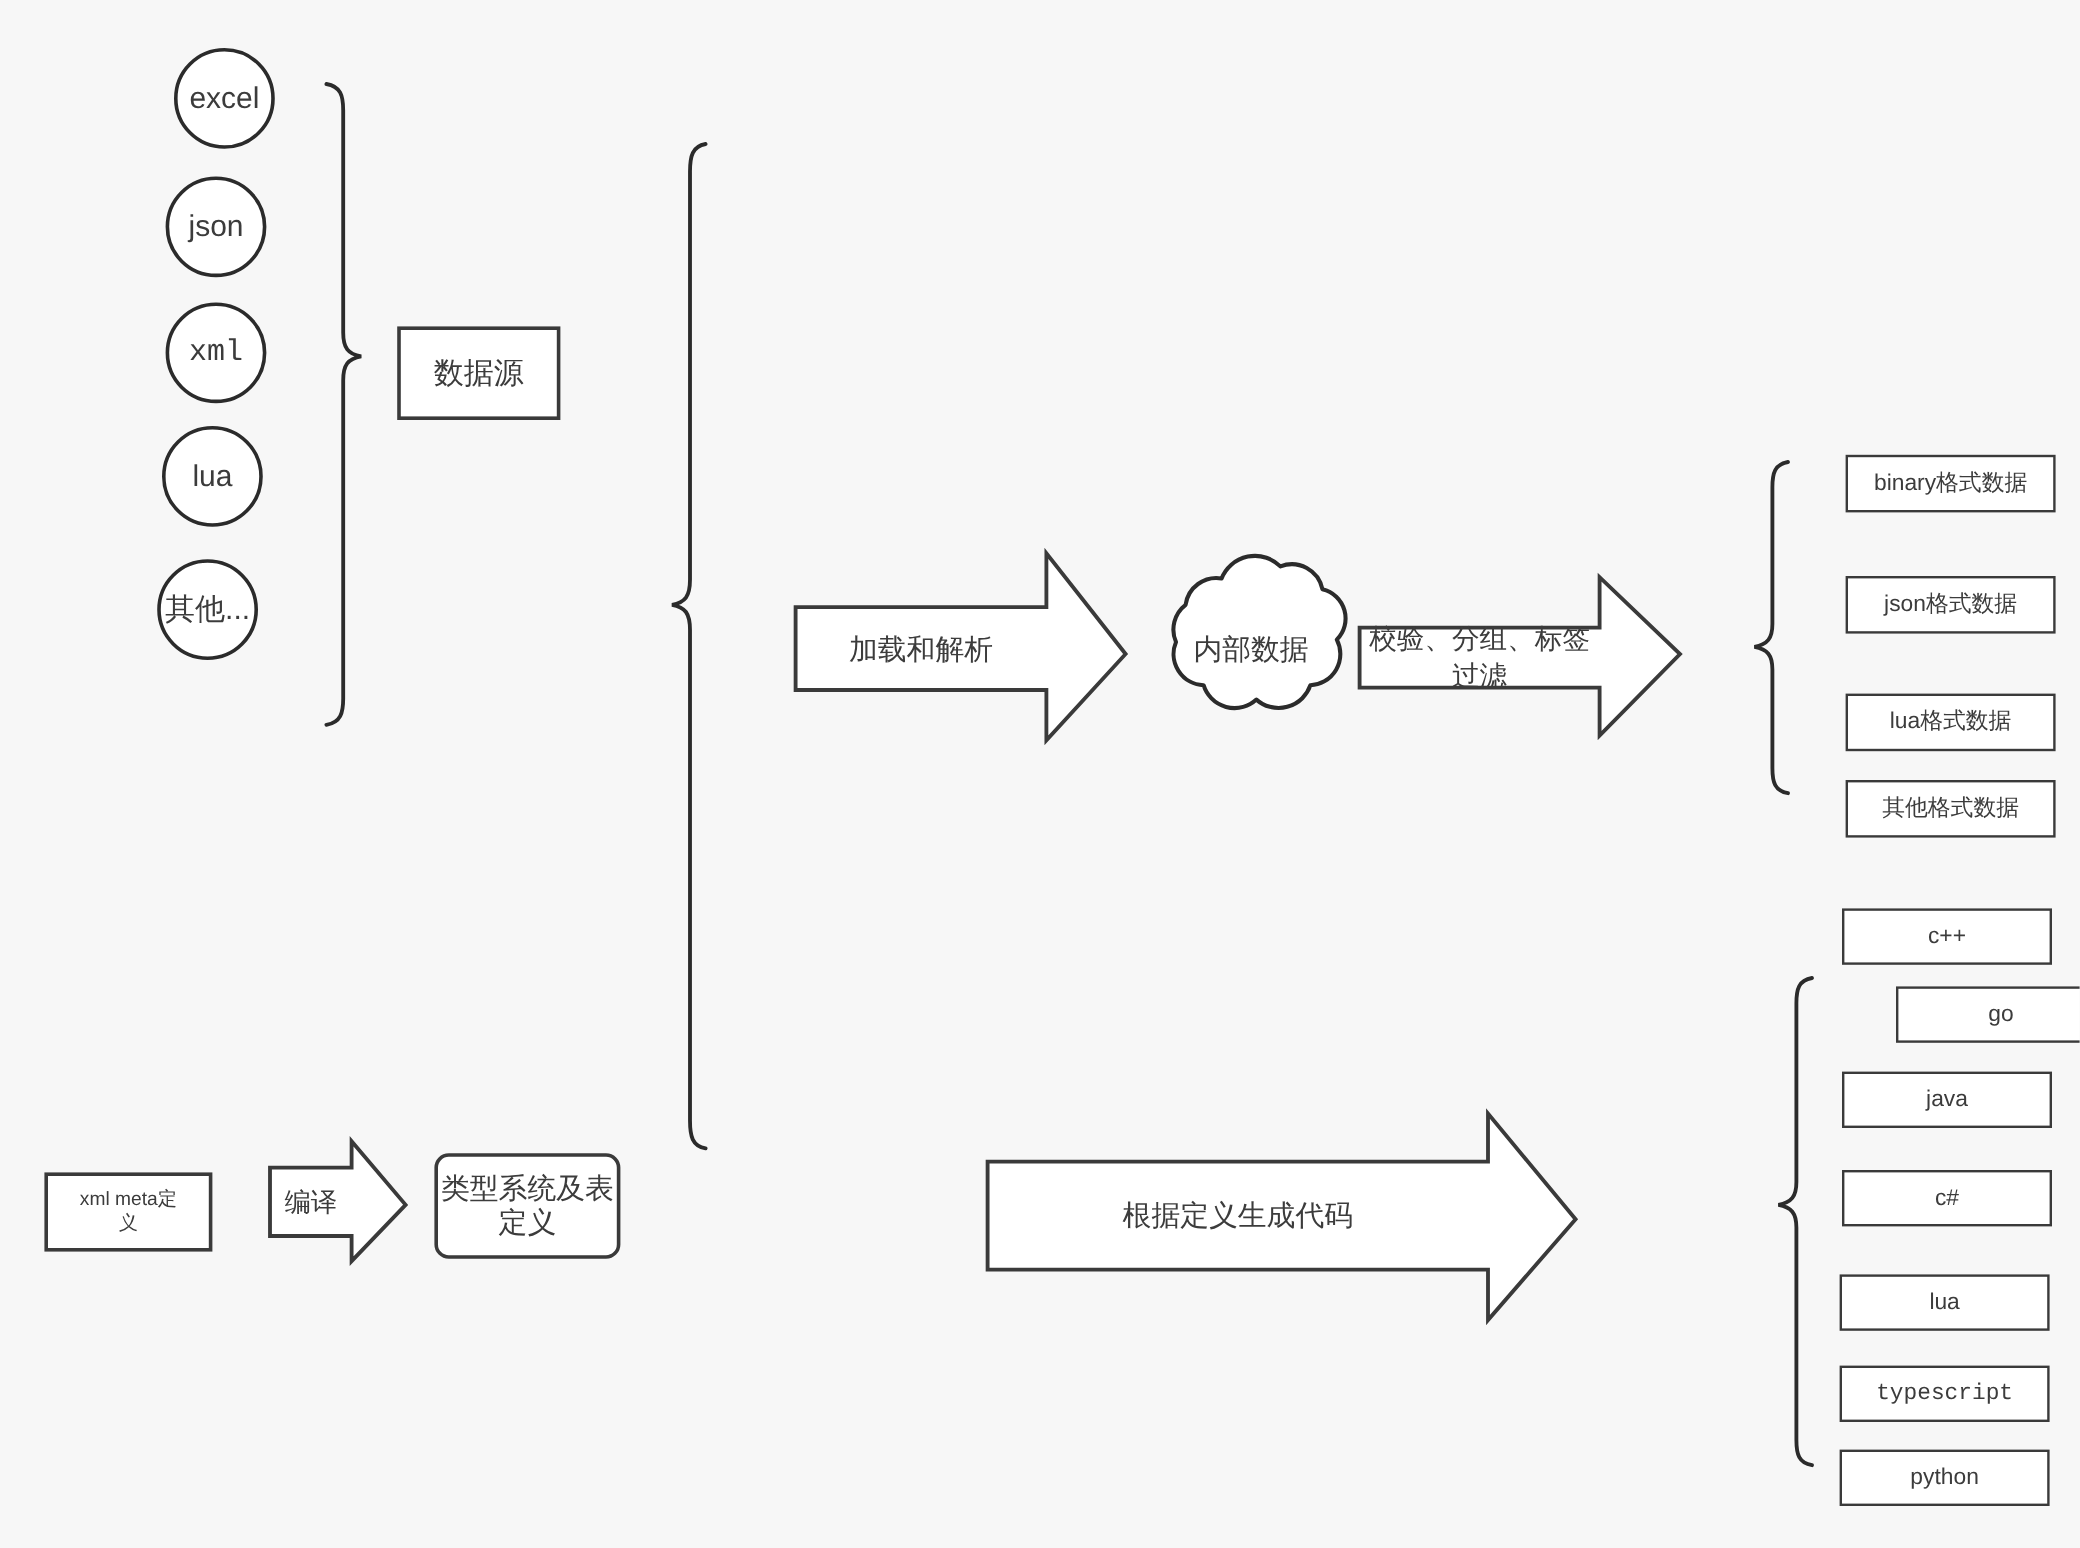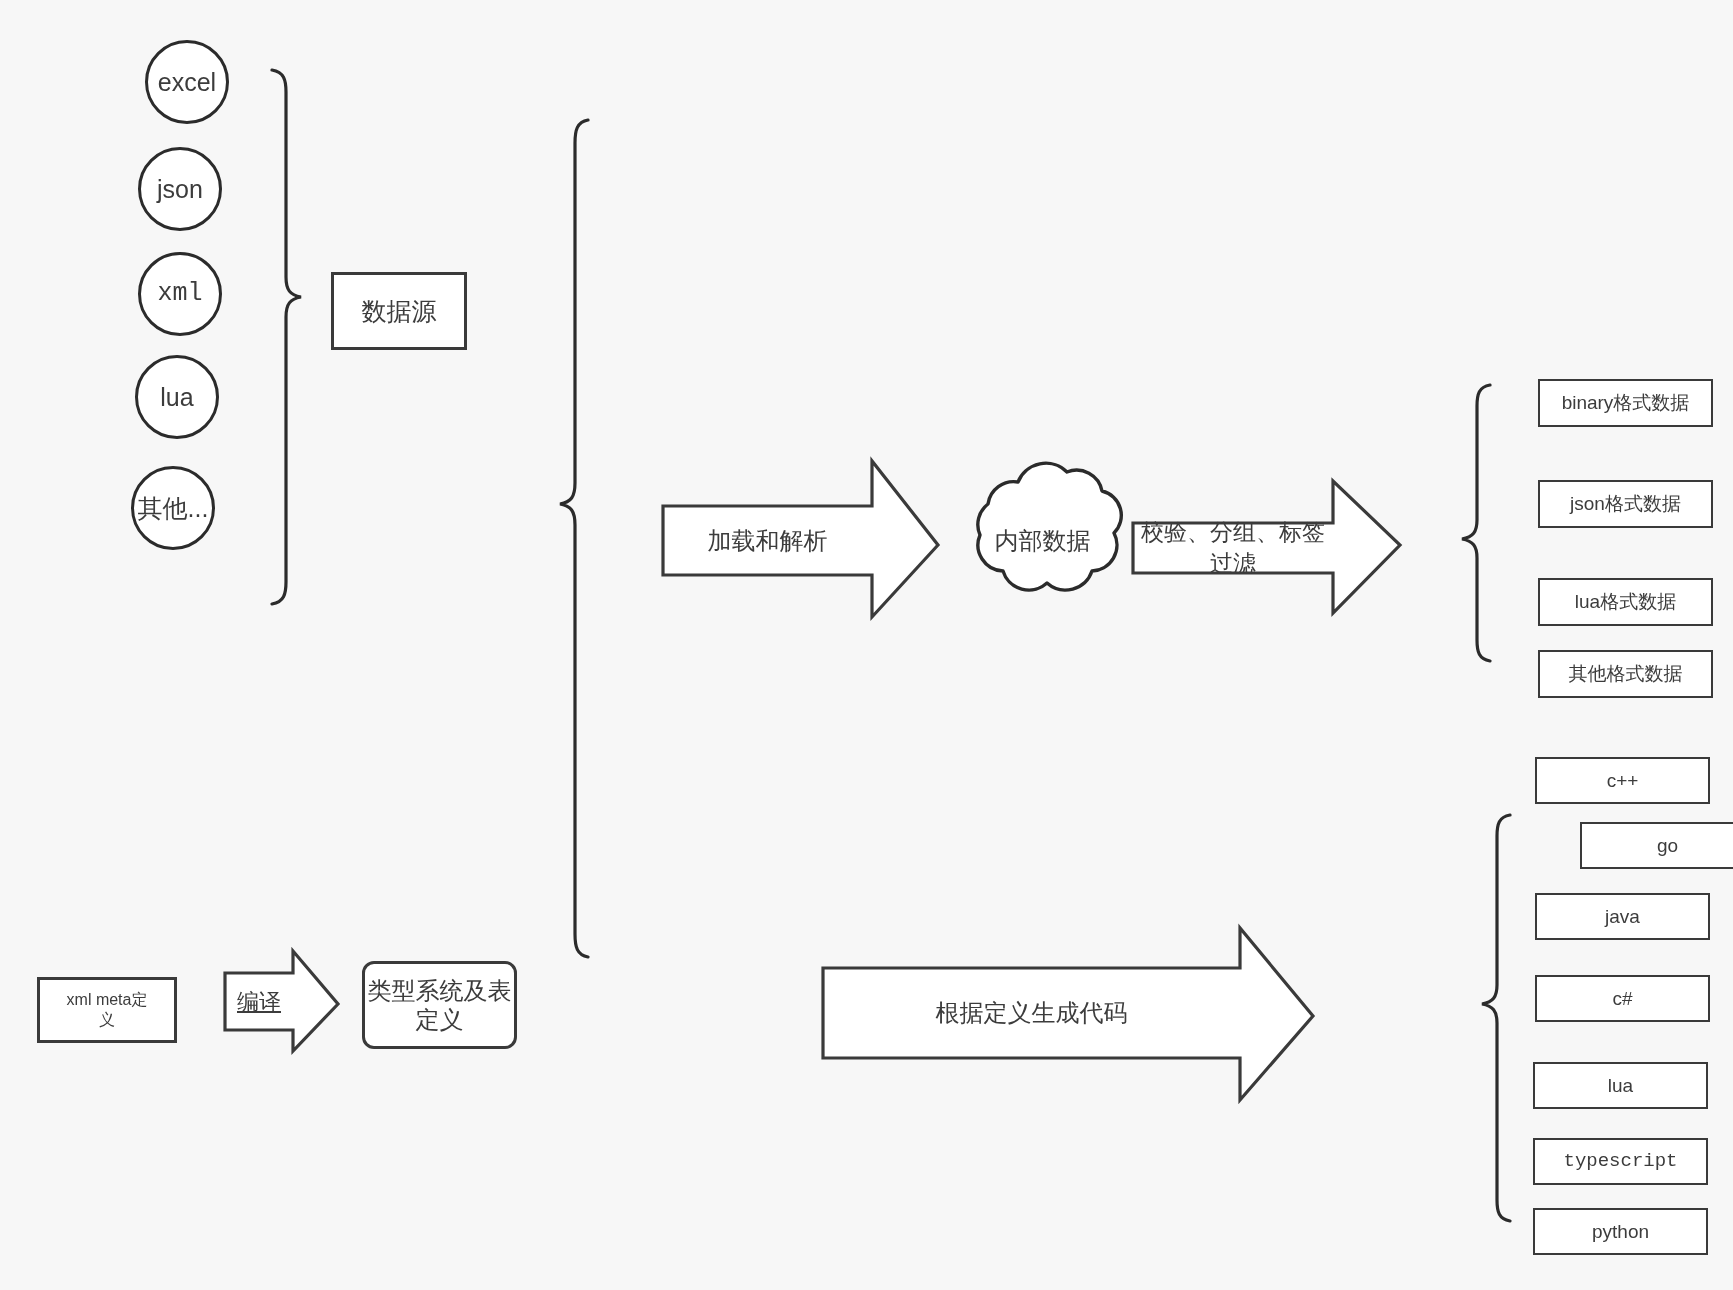--- a/index.html
+++ b/index.html
@@ -171,21 +171,21 @@
 <div class="node rect-thin" style="left:1538px; top:650px; width:175px; height:48px;">
   <span>其他格式数据</span>
 </div>
 
 <div class="node rect" style="left:37px; top:977px; width:140px; height:66px; font-size:16px;">
   <span>xml meta定
 义</span>
 </div>
 
 <div class="arrow-label" style="left:225px; top:981px; width:68px; height:42px;">
-  <span style="font-size:22px;text-decoration:underline;">编译</span>
+  <span style="font-size:22px;">编译</span>
 </div>
 
 <div class="node rect-round" style="left:362px; top:961px; width:155px; height:88px; font-size:24px;">
   <span>类型系统及表
 定义</span>
 </div>
 
 <div class="arrow-label" style="left:823px; top:992px; width:417px; height:42px;">
   <span>根据定义生成代码</span>
 </div>

